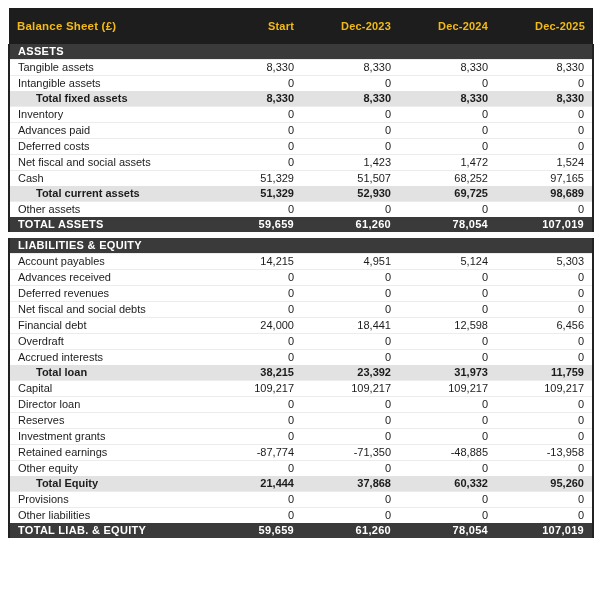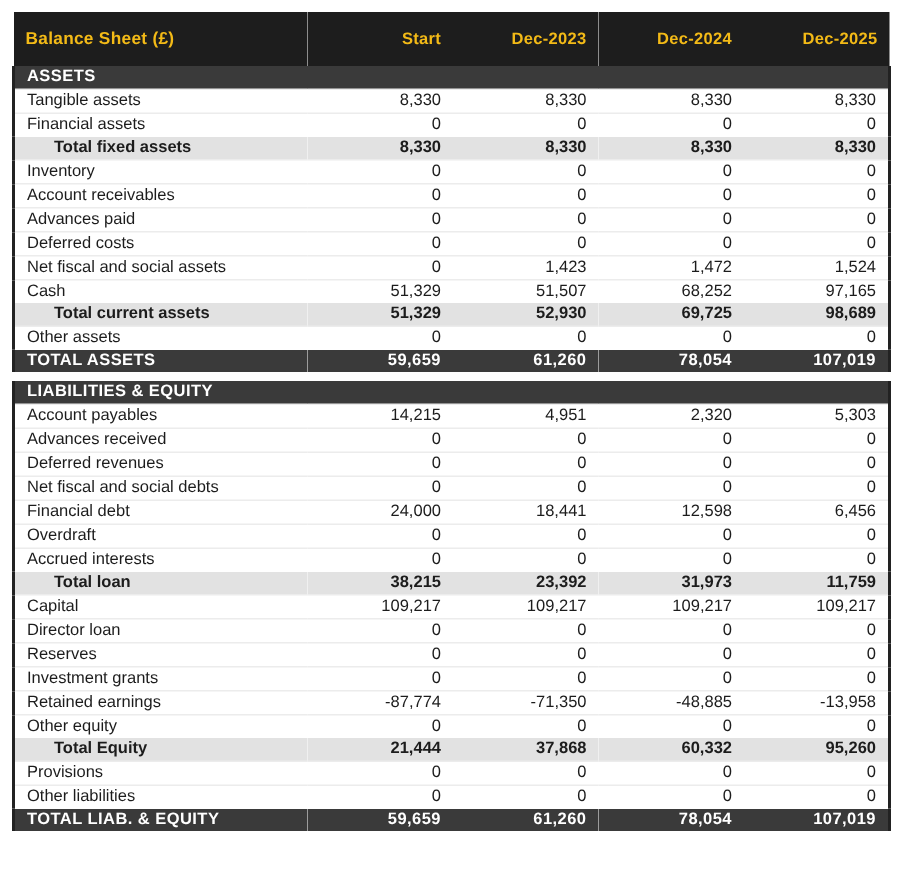--- a/index.html
+++ b/index.html
@@ -112,42 +112,35 @@
           <td colspan="5" class="label">ASSETS</td>
         </tr>
         <tr class="row-normal">
           <td class="label">Tangible assets</td>
           <td class="num">8,330</td>
           <td class="num">8,330</td>
           <td class="num">8,330</td>
           <td class="num">8,330</td>
         </tr>
         <tr class="row-normal">
-          <td class="label">Financial assets</td>
+          <td class="label">Intangible assets</td>
           <td class="num">0</td>
           <td class="num">0</td>
           <td class="num">0</td>
           <td class="num">0</td>
         </tr>
         <tr class="row-subtotal">
           <td class="label">Total fixed assets</td>
           <td class="num">8,330</td>
           <td class="num">8,330</td>
           <td class="num">8,330</td>
           <td class="num">8,330</td>
         </tr>
         <tr class="row-normal">
           <td class="label">Inventory</td>
-          <td class="num">0</td>
-          <td class="num">0</td>
-          <td class="num">0</td>
-          <td class="num">0</td>
-        </tr>
-        <tr class="row-normal">
-          <td class="label">Account receivables</td>
           <td class="num">0</td>
           <td class="num">0</td>
           <td class="num">0</td>
           <td class="num">0</td>
         </tr>
         <tr class="row-normal">
           <td class="label">Advances paid</td>
           <td class="num">0</td>
           <td class="num">0</td>
           <td class="num">0</td>
@@ -209,21 +202,21 @@
         <col class="c-num">
     </colgroup>
     <tbody>
         <tr class="section-header">
           <td colspan="5" class="label">LIABILITIES &amp; EQUITY</td>
         </tr>
         <tr class="row-normal">
           <td class="label">Account payables</td>
           <td class="num">14,215</td>
           <td class="num">4,951</td>
-          <td class="num">2,320</td>
+          <td class="num">5,124</td>
           <td class="num">5,303</td>
         </tr>
         <tr class="row-normal">
           <td class="label">Advances received</td>
           <td class="num">0</td>
           <td class="num">0</td>
           <td class="num">0</td>
           <td class="num">0</td>
         </tr>
         <tr class="row-normal">

